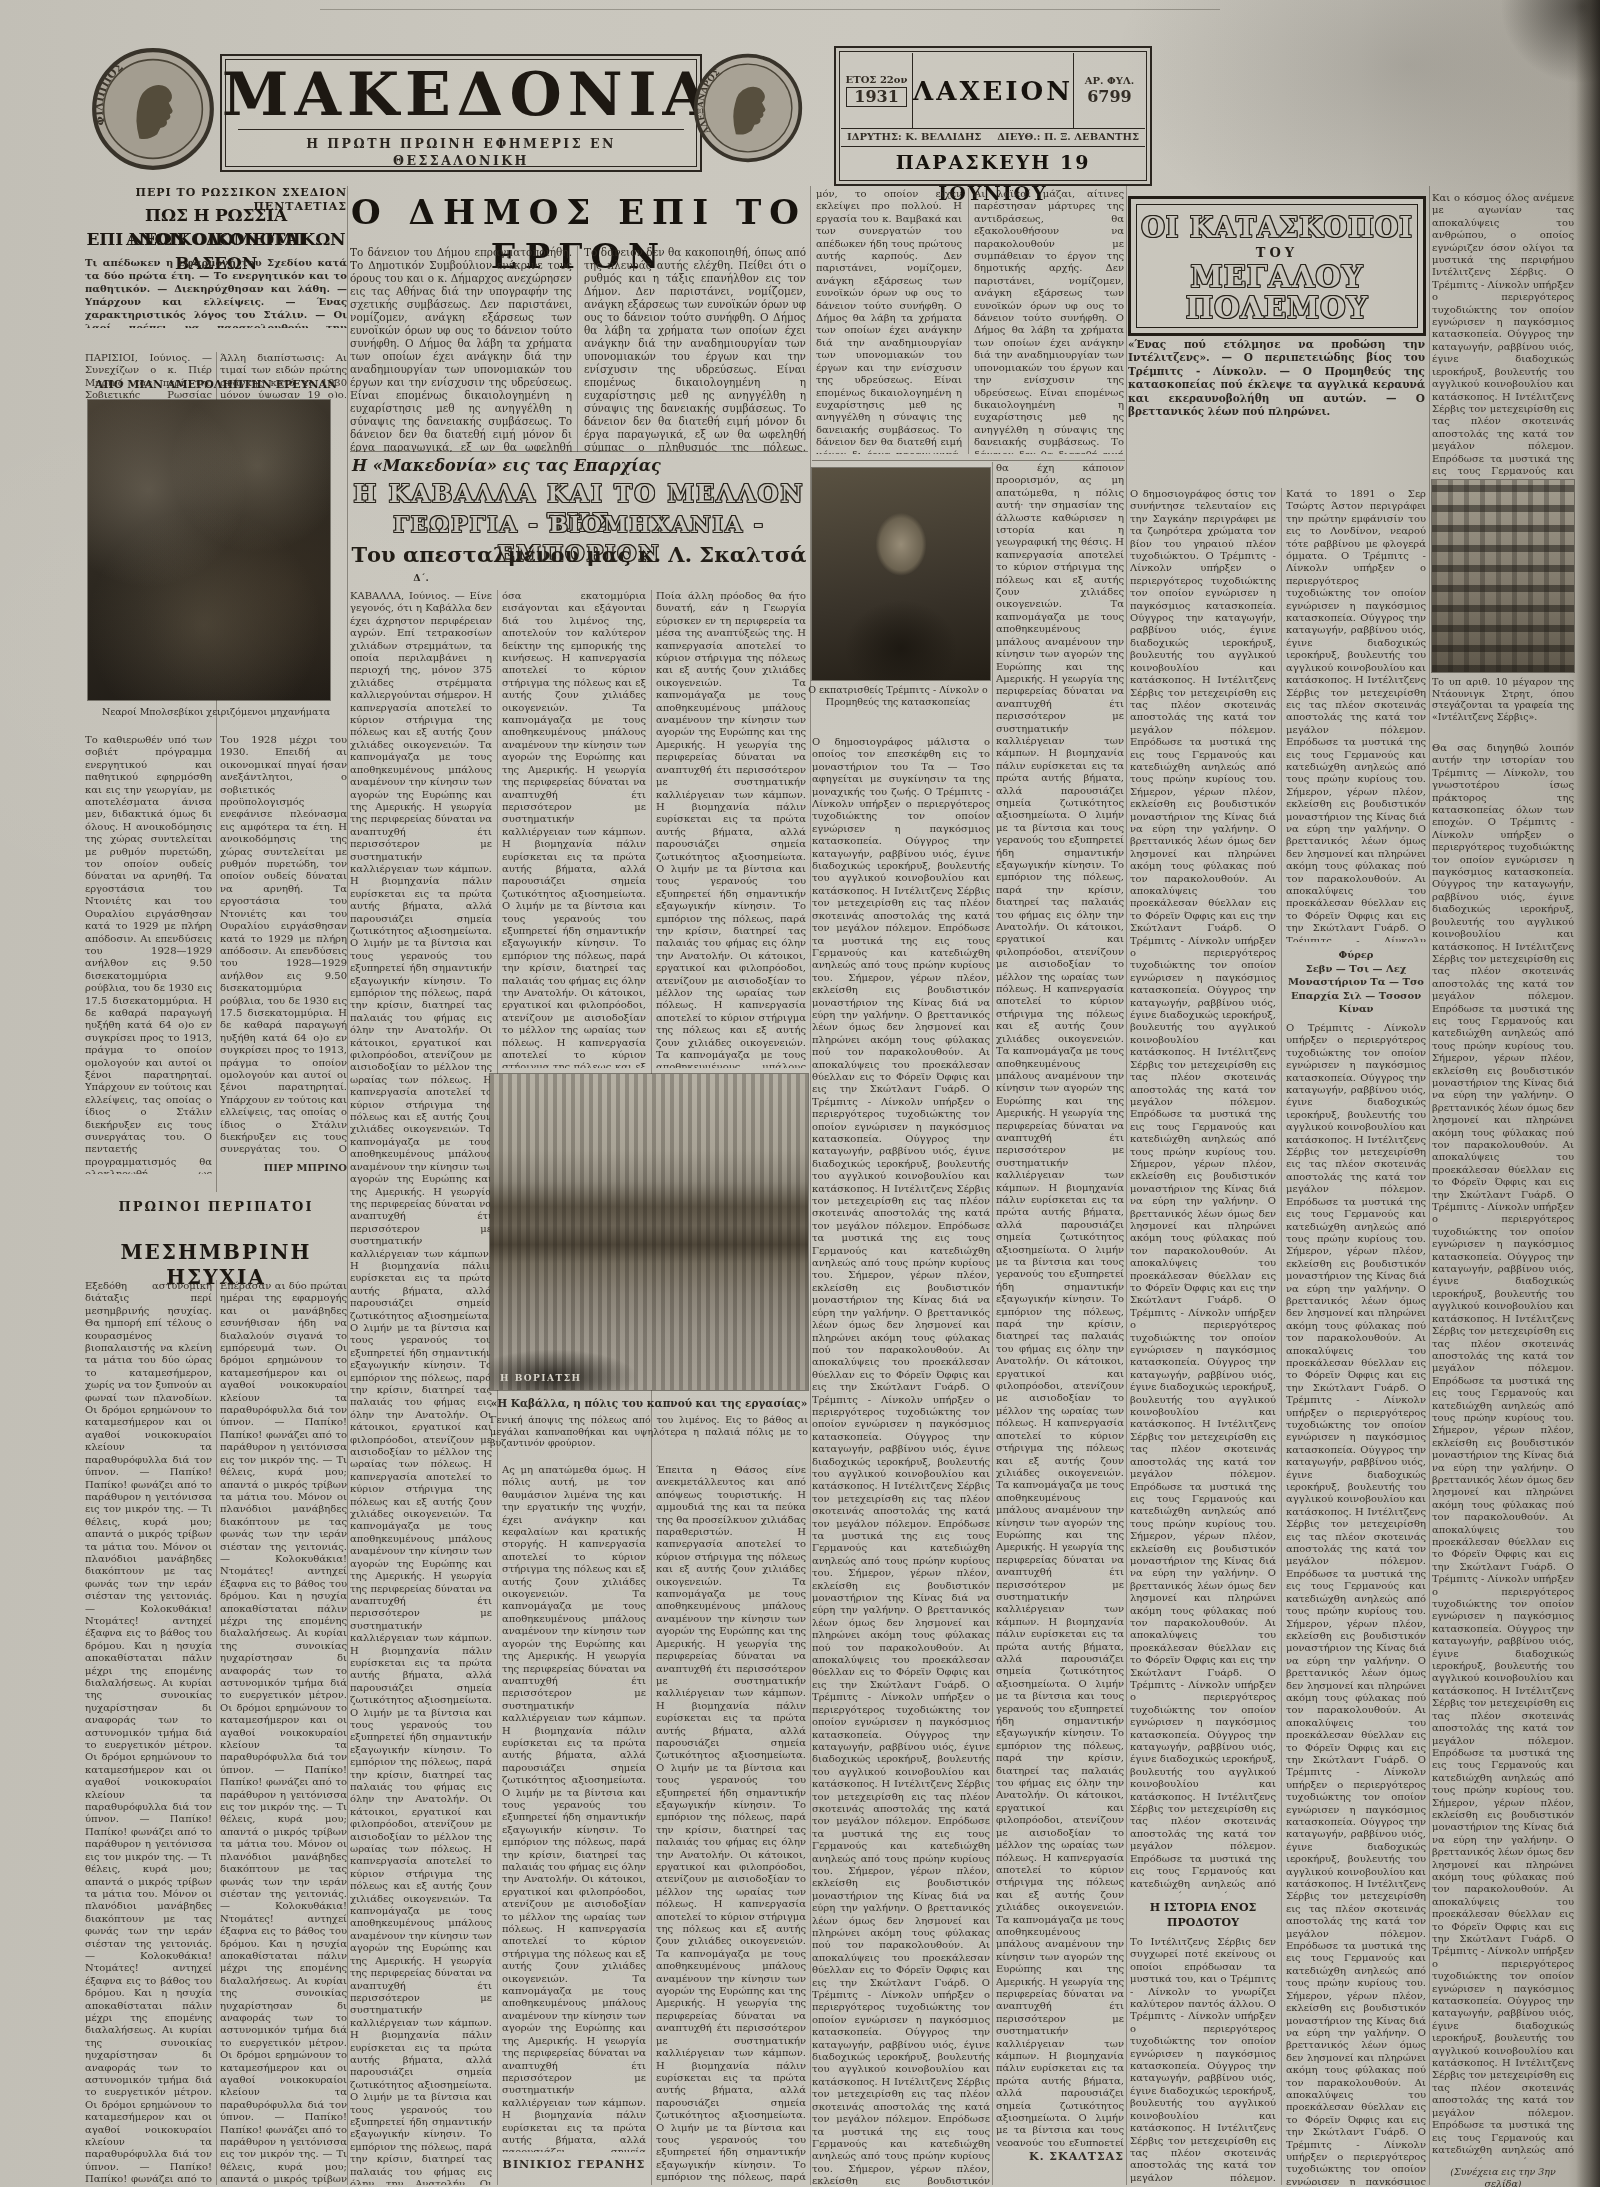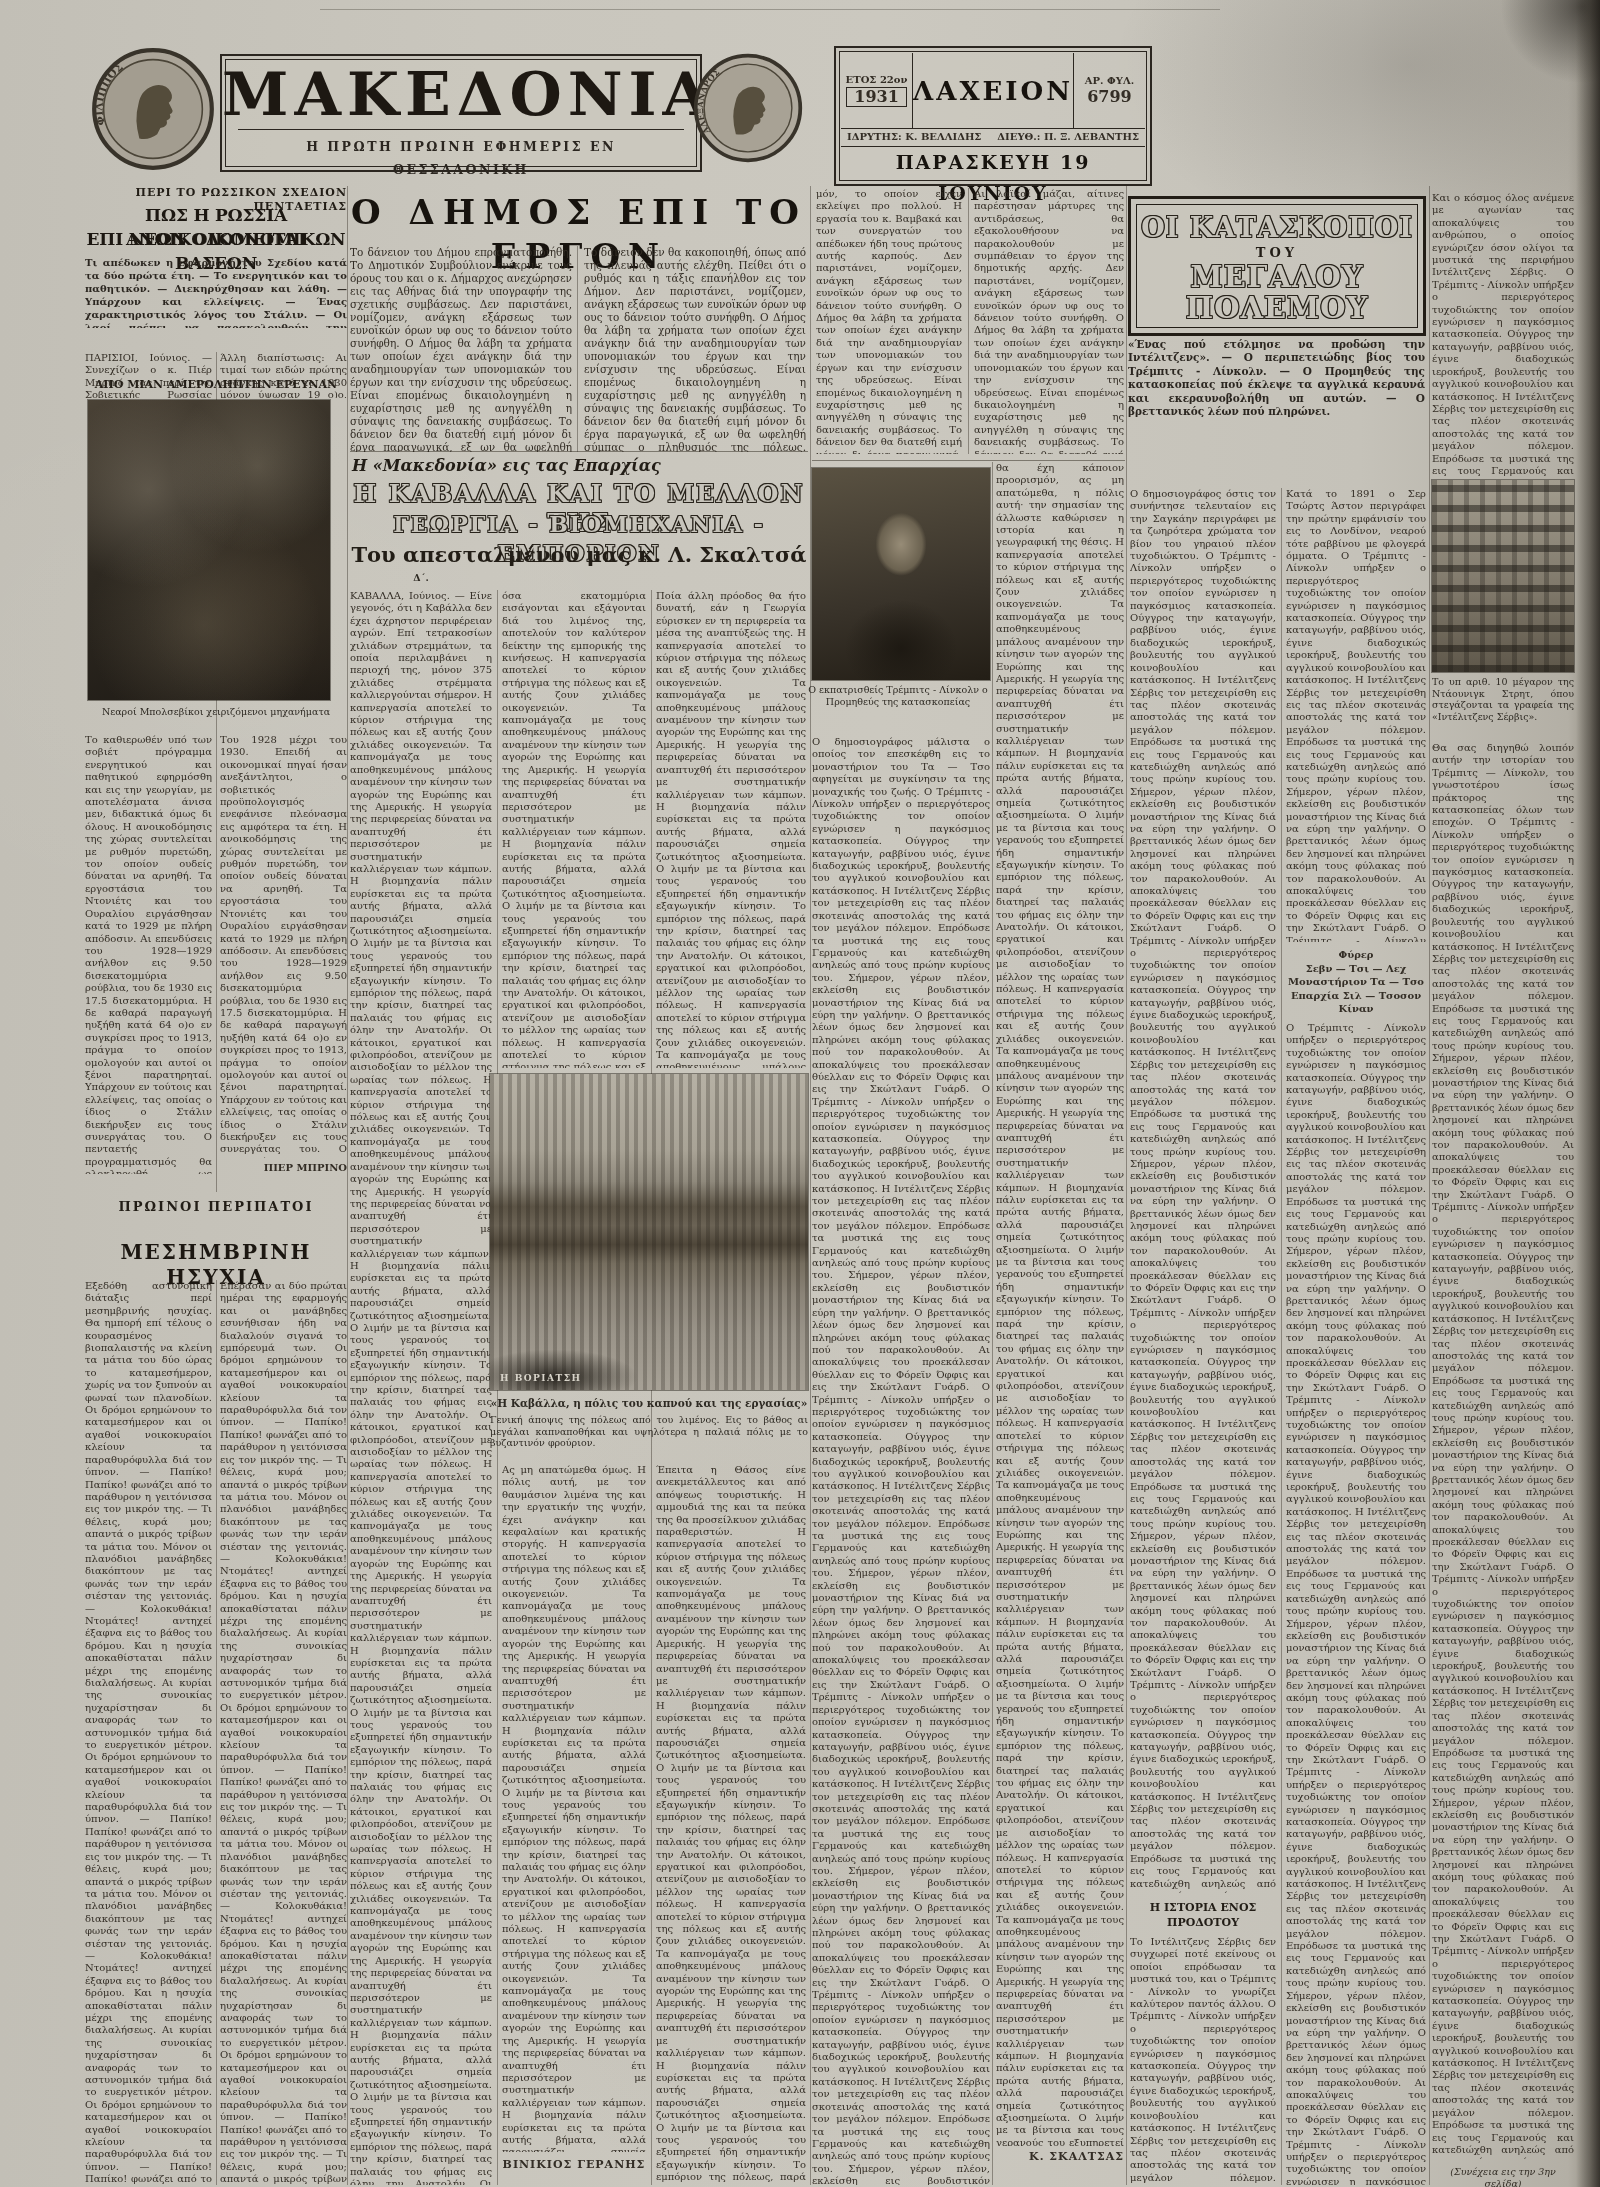--- a/index.html
+++ b/index.html
@@ -25,21 +25,21 @@
   .sigc{font-weight:bold;font-size:11px;line-height:13px;text-align:center;letter-spacing:1px;}
   .heading-sm{font-weight:bold;font-size:13px;line-height:17px;letter-spacing:2px;text-align:center;color:#221d16;}
   .heading-lg{font-weight:bold;font-size:20px;line-height:25px;letter-spacing:2px;text-align:center;color:#1c1711;}
   .h-mun{font-weight:bold;font-size:34px;line-height:44px;letter-spacing:8px;text-align:center;color:#17130e;}
   .kav-kicker{font-weight:bold;font-style:italic;font-size:16px;line-height:20px;color:#221d16;}
   .h-kav{font-weight:bold;font-size:24px;line-height:29px;letter-spacing:2px;text-align:center;}
   .byline{font-weight:bold;font-size:21px;line-height:19px;text-align:center;color:#221d16;}
   .hollow{color:#c7c4bb;text-shadow:-1px -1px 0 #29241c,0 -1px 0 #29241c,1px -1px 0 #29241c,-1px 0 0 #29241c,1px 0 0 #29241c,-1px 1px 0 #29241c,0 1px 0 #29241c,1px 1px 0 #29241c;}
   .titlebox{border:2px solid #2b2620;box-shadow:inset 0 0 0 3px #c7c4bb, inset 0 0 0 4px #2b2620;text-align:center;background:rgba(205,202,193,.35);}
   .np-title{font-weight:bold;font-size:60px;line-height:64px;letter-spacing:6px;margin-top:6px;color:#1d1812;}
-  .np-sub{font-weight:bold;font-size:12.5px;line-height:23px;letter-spacing:2.5px;border-top:1px solid #2b2620;margin:3px 16px 0;padding-top:5px;color:#2b2620;}
+  .np-sub{font-weight:bold;font-size:12.5px;line-height:17px;letter-spacing:2.5px;border-top:1px solid #2b2620;margin:3px 16px 0;padding-top:5px;color:#2b2620;}
   .infobox{border:2px solid #2b2620;box-shadow:inset 0 0 0 3px #c7c4bb, inset 0 0 0 4px #2b2620;display:flex;flex-direction:column;padding:5px;background:rgba(205,202,193,.3);}
   .ib-top{flex:1;display:flex;}
   .ib-top>div{border-right:1px solid #2b2620;}
   .ib-top>div:last-child{border-right:none;}
   .ib-cell{width:82px;display:flex;flex-direction:column;align-items:center;justify-content:center;gap:2px;}
   .ib-small{font-weight:bold;font-size:10px;line-height:11px;}
   .ib-box{font-weight:bold;font-size:16px;line-height:18px;border:1px solid #2b2620;padding:0 7px;}
   .ib-num{font-weight:bold;font-size:16px;line-height:18px;}
   .ib-mid{flex:1;display:flex;align-items:center;justify-content:center;}
   .ib-lottery{font-weight:bold;font-size:26px;line-height:28px;letter-spacing:3px;color:#17130e;}

